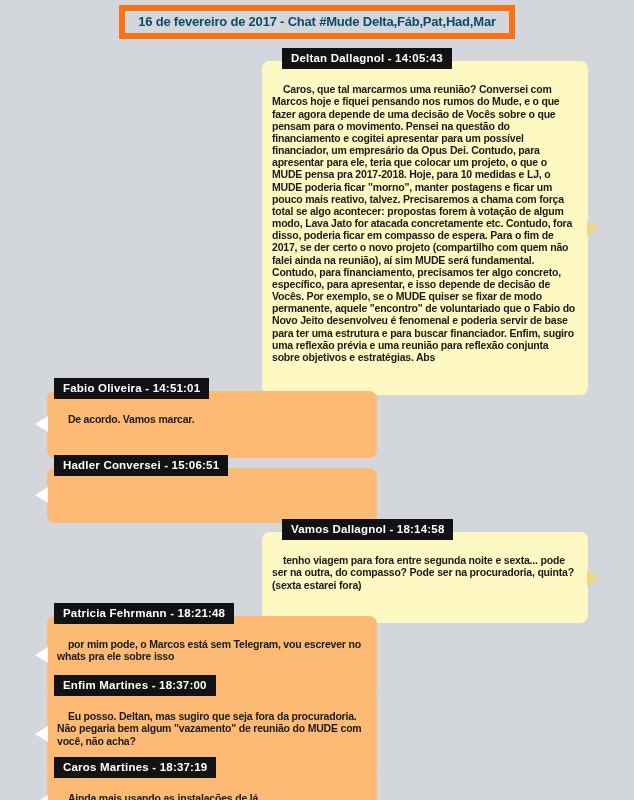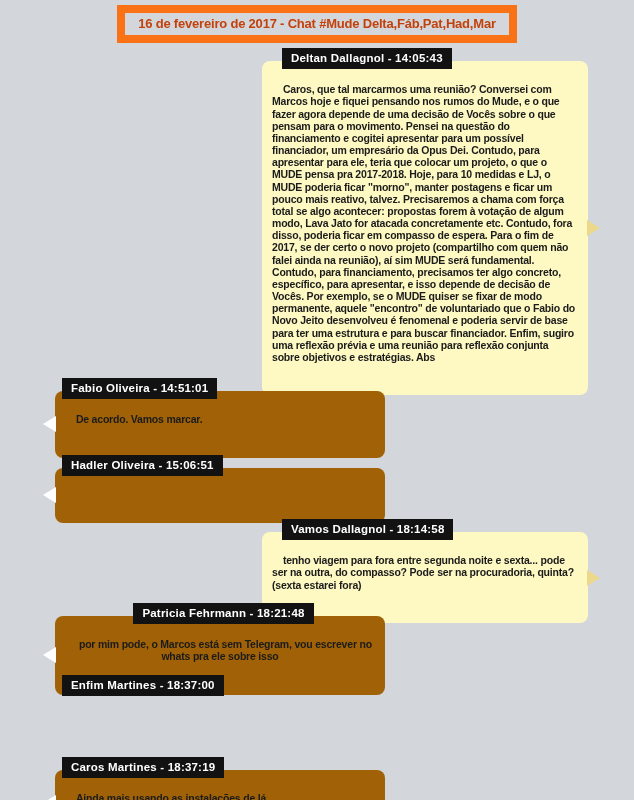--- a/index.html
+++ b/index.html
@@ -17,34 +17,34 @@
   
   .date-header-wrap {
     position: absolute;
     top: 5px;
     left: 0;
     width: 100%;
     text-align: center;
   }
   .date-header {
     display: inline-block;
-    border: 8px solid #f97316;
-    color: #c2410c;
+    border: 6px solid #f97316;
+    color: #0c4a6e;
     font-size: 13px;
     font-weight: 700;
     letter-spacing: -0.2px;
     padding: 3px 13px 4px 13px;
     background: transparent;
   }
   
   .msg {
     position: absolute;
     z-index: 1;
   }
-  .msg.left  { left: 55px;  width: 330px; }
+  .msg.left  { left: 47px;  width: 330px; }
   .msg.right { left: 262px; width: 326px; }
 
   .msg-header {
     display: inline-block;
     position: relative;
     z-index: 3;
     background: #121212;
     color: #ffffff;
     font-size: 11.5px;
     font-weight: 700;
@@ -61,41 +61,41 @@
     margin-top: -8px;
     border-radius: 8px;
     padding: 10px 10px 8px 10px;
     font-size: 10.5px;
     font-weight: 700;
     letter-spacing: -0.2px;
     line-height: 1.16;
     color: #1b1b1b;
     white-space: pre-wrap;
   }
-  .msg.left  .bubble { background: #a16207; }
+  .msg.left  .bubble { background: #fdba74; }
   .msg.right .bubble { background: #fef9c3; }
 
   .tail {
     position: absolute;
     top: 50%;
     margin-top: -8px;
     width: 0;
     height: 0;
     border-top: 8px solid transparent;
     border-bottom: 8px solid transparent;
   }
   .msg.left  .tail { left: -12px;  border-right: 13px solid #ffffff; }
   .msg.right .tail { right: -12px; border-left: 13px solid #ecd88b; }
 
   
   #m0 { top: 48px; }
   #m1 { top: 378px; }
   #m2 { top: 455px; }
   #m3 { top: 519px; }
-  #m4 { top: 603px; text-align: center; }
+  #m4 { top: 603px; }
   #m5 { top: 675px; }
   #m6 { top: 757px; }
 </style>
 </head>
 <body>
 
 <div class="date-header-wrap">
   <div class="date-header">16 de fevereiro de 2017 - Chat #Mude Delta,Fáb,Pat,Had,Mar</div>
 </div>
 
@@ -109,21 +109,21 @@
 
 <div id="m1" class="msg left">
   <div class="msg-header">Fabio Oliveira - 14:51:01</div>
   <div class="bubble">
     <span>De acordo. Vamos marcar.</span>
     <span class="tail"></span>
   </div>
 </div>
 
 <div id="m2" class="msg left">
-  <div class="msg-header">Hadler Oliveira - 15:06:51</div>
+  <div class="msg-header">Hadler Conversei - 15:06:51</div>
   <div class="bubble">
     <span class="tail"></span>
   </div>
 </div>
 
 <div id="m3" class="msg right">
   <div class="msg-header">Vamos Dallagnol - 18:14:58</div>
   <div class="bubble">
     <span>tenho viagem para fora entre segunda noite e sexta... pode ser na outra, do compasso? Pode ser na procuradoria, quinta? (sexta estarei fora)</span>
     <span class="tail"></span>
@@ -133,20 +133,24 @@
 <div id="m4" class="msg left">
   <div class="msg-header">Patricia Fehrmann - 18:21:48</div>
   <div class="bubble">
     <span>por mim pode, o Marcos está sem Telegram, vou escrever no whats pra ele sobre isso</span>
     <span class="tail"></span>
   </div>
 </div>
 
 <div id="m5" class="msg left">
   <div class="msg-header">Enfim Martines - 18:37:00</div>
+  <div class="bubble">
+    <span>Eu posso. Deltan, mas sugiro que seja fora da procuradoria. Não pegaria bem algum "vazamento" de reunião do MUDE com você, não acha?</span>
+    <span class="tail"></span>
+  </div>
 </div>
 
 <div id="m6" class="msg left">
   <div class="msg-header">Caros Martines - 18:37:19</div>
   <div class="bubble">
     <span>Ainda mais usando as instalações de lá.</span>
     <span class="tail"></span>
   </div>
 </div>
 

